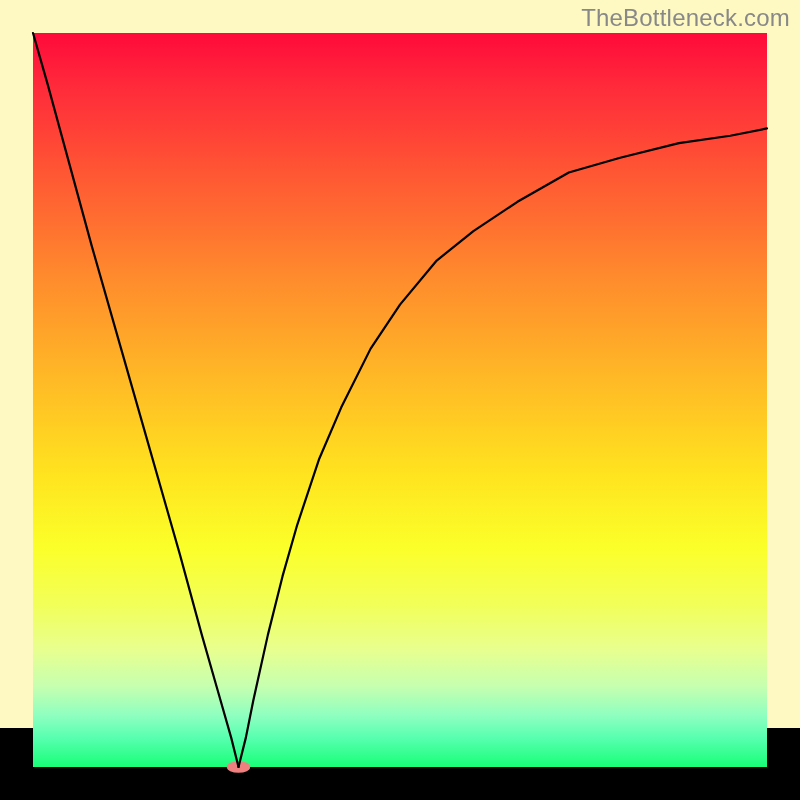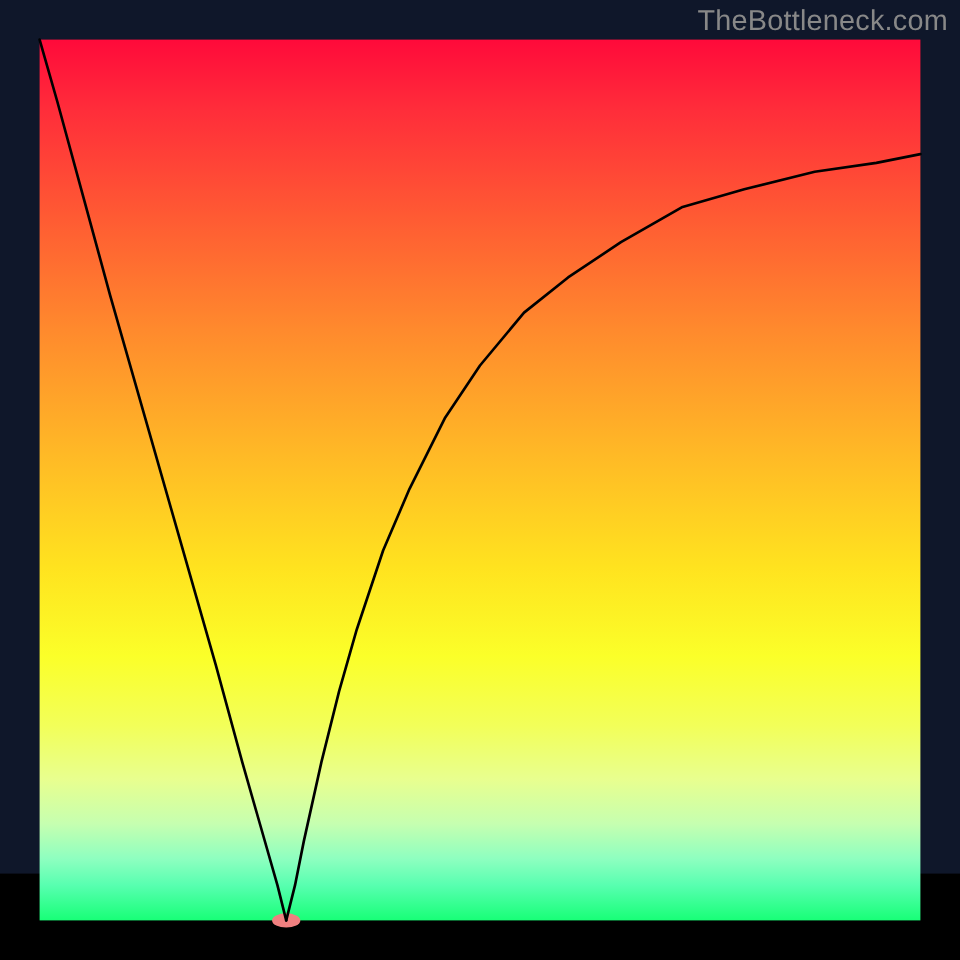--- a/index.html
+++ b/index.html
@@ -8,21 +8,21 @@
     width: 800px;
     height: 800px;
     overflow: hidden;
     background: #000;
     font-family: Arial, Helvetica, sans-serif;
   }
   .frame {
     position: relative;
     width: 800px;
     height: 728px;
-    background: #0f172a;
+    background: #fef9c3;
   }
   .plot-area {
     position: absolute;
     left: 33px;
     top: 33px;
     width: 734px;
     height: 734px;
     
     background: linear-gradient(to bottom,
       #ff0a3a 0%,

